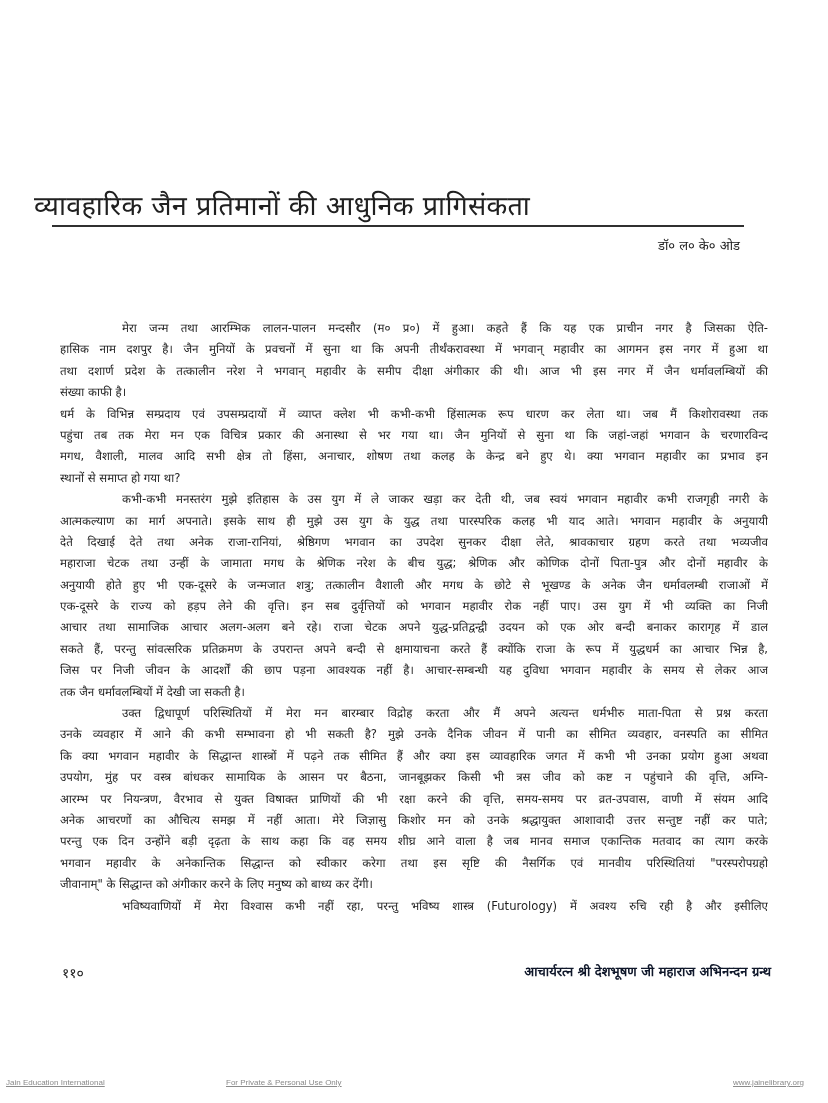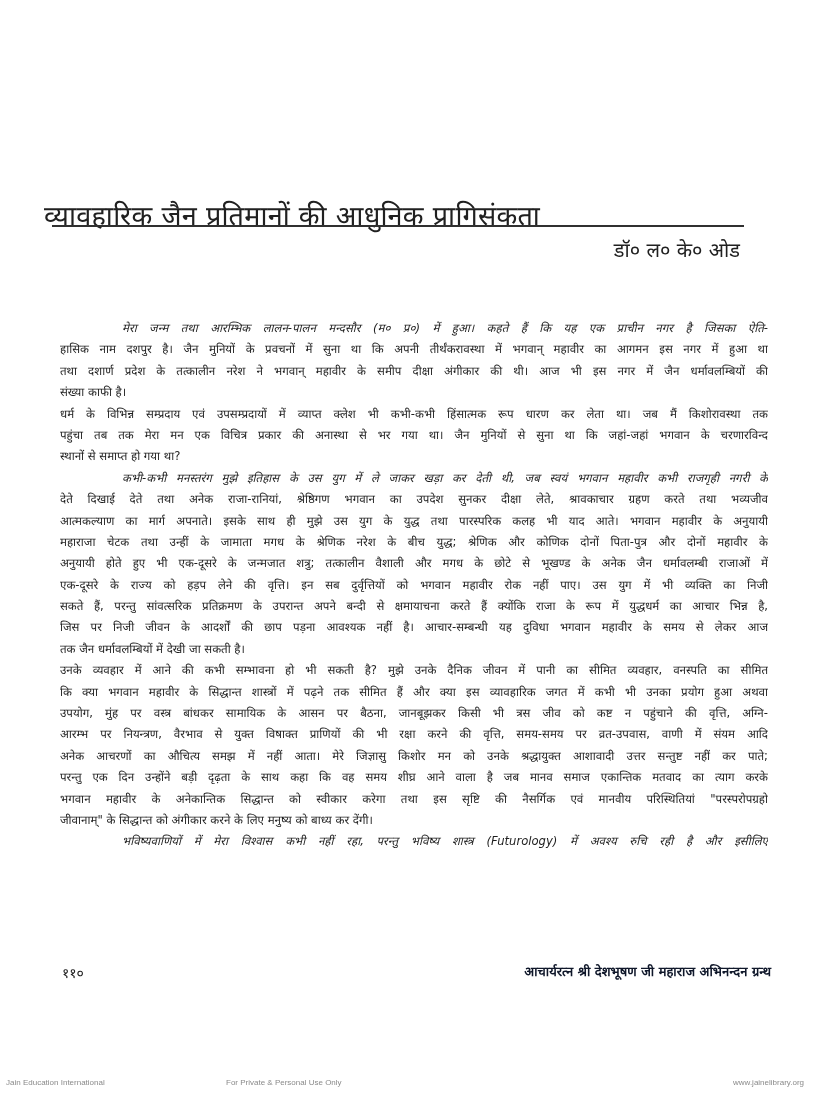--- a/index.html
+++ b/index.html
@@ -17,35 +17,35 @@
     }
     .page-title {
       position: absolute;
       left: 34px;
       top: 186px;
       font-size: 27px;
       font-weight: normal;
       letter-spacing: 0.3px;
       color: #202020;
       white-space: nowrap;
-      margin: 10px;
+      margin: 0;
     }
     .title-rule {
       position: absolute;
       left: 52px;
       top: 225px;
       width: 692px;
       height: 2px;
       background: #303030;
     }
     .author {
       position: absolute;
       right: 88px;
       top: 236px;
-      font-size: 20px;
+      font-size: 13px;
       color: #202020;
       white-space: nowrap;
     }
     .body-text {
       position: absolute;
       left: 60px;
       top: 318px;
       width: 708px;
     }
     .line {
@@ -53,21 +53,20 @@
       line-height: 21.4px;
       font-size: 11.6px;
       white-space: nowrap;
       overflow: hidden;
       text-align: justify;
       text-align-last: justify;
       color: #1e1e1e;
     }
     .line.indent {
       padding-left: 62px;
-      font-style: italic;
     }
     .line.last {
       text-align-last: left;
     }
     .page-number {
       position: absolute;
       left: 62px;
       top: 963px;
       font-size: 14px;
       color: #202020;
@@ -82,20 +81,21 @@
       color: #0f172a;
       white-space: nowrap;
     }
     .watermark {
       position: absolute;
       top: 1078px;
       font-family: "Liberation Sans", sans-serif;
       font-size: 8px;
       color: #8a8a8a;
       white-space: nowrap;
+      text-decoration: underline;
     }
     .wm-left { left: 6px; }
     .wm-center { left: 226px; }
     .wm-right { right: 24px; }
   </style>
 </head>
 <body>
 
 <h1 class="page-title">व्यावहारिक जैन प्रतिमानों की आधुनिक प्रागिसंकता</h1>
 <div class="title-rule"></div>
@@ -106,36 +106,39 @@
   <div>
     <div class="line indent">मेरा जन्म तथा आरम्भिक लालन-पालन मन्दसौर (म० प्र०) में हुआ। कहते हैं कि यह एक प्राचीन नगर है जिसका ऐति-</div>
     <div class="line">हासिक नाम दशपुर है। जैन मुनियों के प्रवचनों में सुना था कि अपनी तीर्थंकरावस्था में भगवान् महावीर का आगमन इस नगर में हुआ था</div>
     <div class="line">तथा दशार्ण प्रदेश के तत्कालीन नरेश ने भगवान् महावीर के समीप दीक्षा अंगीकार की थी। आज भी इस नगर में जैन धर्मावलम्बियों की</div>
     <div class="line last">संख्या काफी है।</div>
   </div>
 
   <div>
     <div class="line">धर्म के विभिन्न सम्प्रदाय एवं उपसम्प्रदायों में व्याप्त क्लेश भी कभी-कभी हिंसात्मक रूप धारण कर लेता था। जब मैं किशोरावस्था तक</div>
     <div class="line">पहुंचा तब तक मेरा मन एक विचित्र प्रकार की अनास्था से भर गया था। जैन मुनियों से सुना था कि जहां-जहां भगवान के चरणारविन्द</div>
+    <div class="line">मगध, वैशाली, मालव आदि सभी क्षेत्र तो हिंसा, अनाचार, शोषण तथा कलह के केन्द्र बने हुए थे। क्या भगवान महावीर का प्रभाव इन</div>
     <div class="line last">स्थानों से समाप्त हो गया था?</div>
   </div>
 
   <div>
     <div class="line indent">कभी-कभी मनस्तरंग मुझे इतिहास के उस युग में ले जाकर खड़ा कर देती थी, जब स्वयं भगवान महावीर कभी राजगृही नगरी के</div>
+    <div class="line">आत्मकल्याण का मार्ग अपनाते। इसके साथ ही मुझे उस युग के युद्ध तथा पारस्परिक कलह भी याद आते। भगवान महावीर के अनुयायी</div>
     <div class="line">देते दिखाई देते तथा अनेक राजा-रानियां, श्रेष्ठिगण भगवान का उपदेश सुनकर दीक्षा लेते, श्रावकाचार ग्रहण करते तथा भव्यजीव</div>
-    <div class="line">आत्मकल्याण का मार्ग अपनाते। इसके साथ ही मुझे उस युग के युद्ध तथा पारस्परिक कलह भी याद आते। भगवान महावीर के अनुयायी</div>
     <div class="line">महाराजा चेटक तथा उन्हीं के जामाता मगध के श्रेणिक नरेश के बीच युद्ध; श्रेणिक और कोणिक दोनों पिता-पुत्र और दोनों महावीर के</div>
     <div class="line">अनुयायी होते हुए भी एक-दूसरे के जन्मजात शत्रु; तत्कालीन वैशाली और मगध के छोटे से भूखण्ड के अनेक जैन धर्मावलम्बी राजाओं में</div>
     <div class="line">एक-दूसरे के राज्य को हड़प लेने की वृत्ति। इन सब दुर्वृत्तियों को भगवान महावीर रोक नहीं पाए। उस युग में भी व्यक्ति का निजी</div>
+    <div class="line">आचार तथा सामाजिक आचार अलग-अलग बने रहे। राजा चेटक अपने युद्ध-प्रतिद्वन्द्वी उदयन को एक ओर बन्दी बनाकर कारागृह में डाल</div>
     <div class="line">सकते हैं, परन्तु सांवत्सरिक प्रतिक्रमण के उपरान्त अपने बन्दी से क्षमायाचना करते हैं क्योंकि राजा के रूप में युद्धधर्म का आचार भिन्न है,</div>
     <div class="line">जिस पर निजी जीवन के आदर्शों की छाप पड़ना आवश्यक नहीं है। आचार-सम्बन्धी यह दुविधा भगवान महावीर के समय से लेकर आज</div>
     <div class="line last">तक जैन धर्मावलम्बियों में देखी जा सकती है।</div>
   </div>
 
   <div>
+    <div class="line indent">उक्त द्विधापूर्ण परिस्थितियों में मेरा मन बारम्बार विद्रोह करता और मैं अपने अत्यन्त धर्मभीरु माता-पिता से प्रश्न करता</div>
     <div class="line">उनके व्यवहार में आने की कभी सम्भावना हो भी सकती है? मुझे उनके दैनिक जीवन में पानी का सीमित व्यवहार, वनस्पति का सीमित</div>
     <div class="line">कि क्या भगवान महावीर के सिद्धान्त शास्त्रों में पढ़ने तक सीमित हैं और क्या इस व्यावहारिक जगत में कभी भी उनका प्रयोग हुआ अथवा</div>
     <div class="line">उपयोग, मुंह पर वस्त्र बांधकर सामायिक के आसन पर बैठना, जानबूझकर किसी भी त्रस जीव को कष्ट न पहुंचाने की वृत्ति, अग्नि-</div>
     <div class="line">आरम्भ पर नियन्त्रण, वैरभाव से युक्त विषाक्त प्राणियों की भी रक्षा करने की वृत्ति, समय-समय पर व्रत-उपवास, वाणी में संयम आदि</div>
     <div class="line">अनेक आचरणों का औचित्य समझ में नहीं आता। मेरे जिज्ञासु किशोर मन को उनके श्रद्धायुक्त आशावादी उत्तर सन्तुष्ट नहीं कर पाते;</div>
     <div class="line">परन्तु एक दिन उन्होंने बड़ी दृढ़ता के साथ कहा कि वह समय शीघ्र आने वाला है जब मानव समाज एकान्तिक मतवाद का त्याग करके</div>
     <div class="line">भगवान महावीर के अनेकान्तिक सिद्धान्त को स्वीकार करेगा तथा इस सृष्टि की नैसर्गिक एवं मानवीय परिस्थितियां "परस्परोपग्रहो</div>
     <div class="line last">जीवानाम्" के सिद्धान्त को अंगीकार करने के लिए मनुष्य को बाध्य कर देंगी।</div>
   </div>
 

